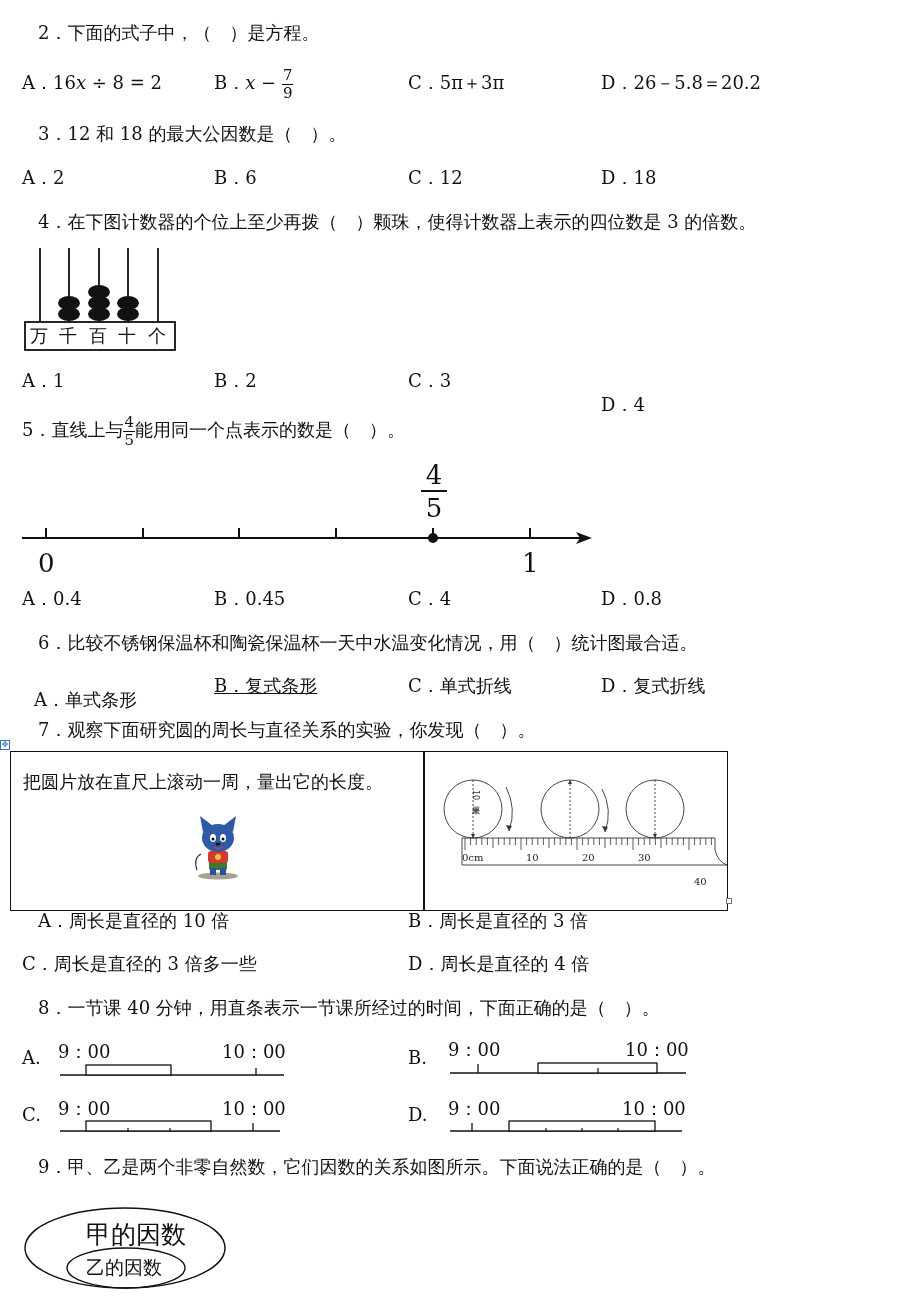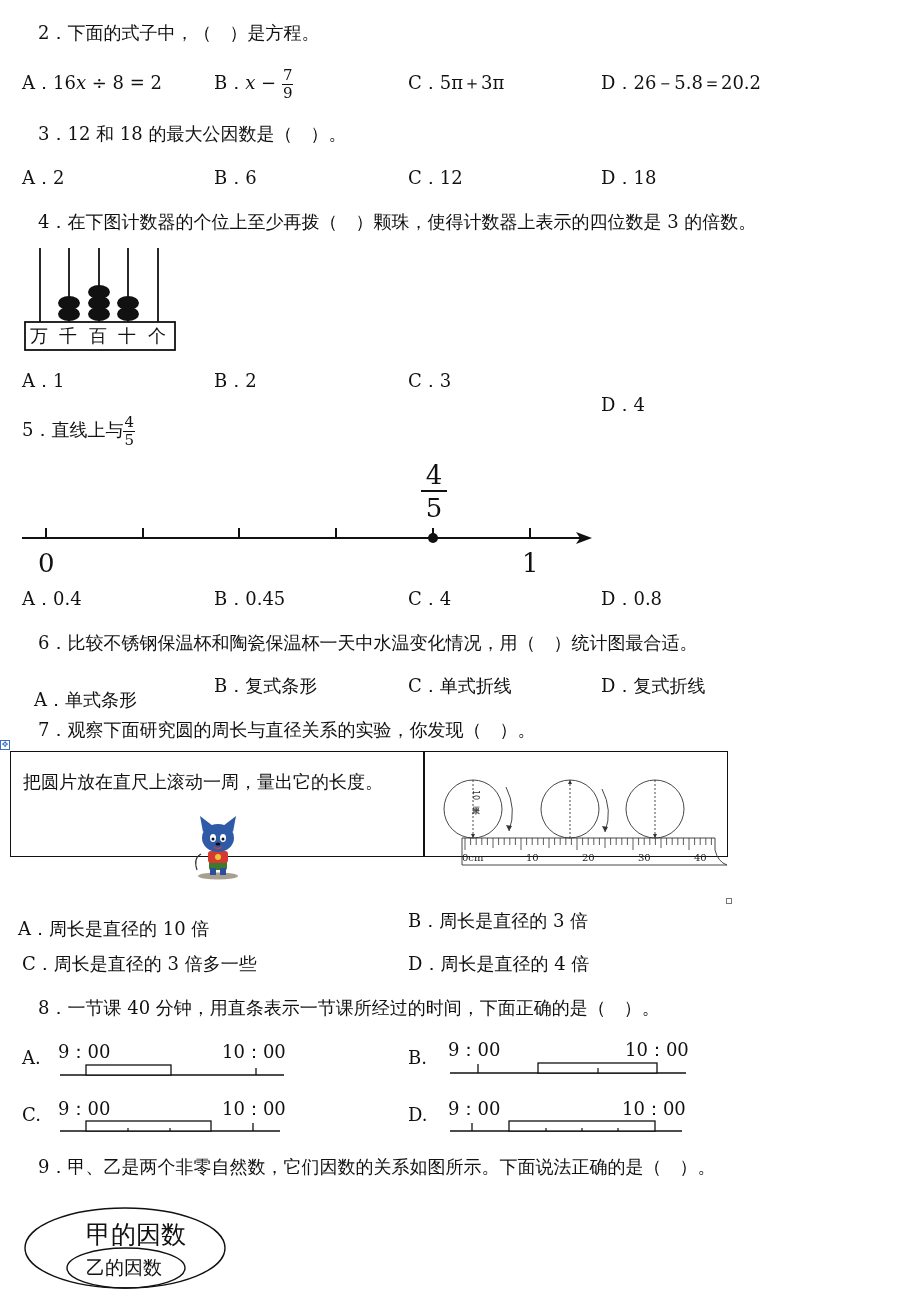--- a/index.html
+++ b/index.html
@@ -6,21 +6,21 @@
   html, body { width: 900px; height: 1311px; background: #ffffff; overflow: hidden; }
   body { position: relative; font-family: "DejaVu Serif", "Liberation Serif", serif; color: #111; font-size: 18px; }
   .abs { position: absolute; }
   .line { position: absolute; left: 22px; white-space: nowrap; font-size: 18px; line-height: 24px; margin-left: 16px; }
   .opt { position: absolute; white-space: nowrap; font-size: 18px; line-height: 24px; }
   .frac { display: inline-block; vertical-align: middle; text-align: center; line-height: 1; font-size: 15px; }
   .frac .num { display: block; border-bottom: 1px solid #111; padding: 0 1px 1px; }
   .frac .den { display: block; padding-top: 1px; }
   .ital { font-style: italic; }
   svg { position: absolute; overflow: visible; }
-  .table7 { position: absolute; left: 10px; top: 751px; width: 718px; height: 106px; border: 1.5px solid #111; }
+  .table7 { position: absolute; left: 10px; top: 751px; width: 718px; height: 160px; border: 1.5px solid #111; }
   .table7 .divider { position: absolute; left: 412px; top: 0; width: 1.5px; height: 100%; background: #111; }
   .table-handle { position: absolute; left: 0; top: 740px; width: 10px; height: 10px; border: 1px solid #3a6fc4; font-size: 8px; line-height: 8px; color: #3a6fc4; text-align: center; font-family: "DejaVu Sans", sans-serif; }
   .resize-handle { position: absolute; left: 726px; top: 898px; width: 6px; height: 6px; border: 1px solid #777; background: #fff; }
 </style>
 </head>
 <body>
 
 <div class="line" style="top:21px;">2．下面的式子中，（　）是方程。</div>
 <div class="opt" style="left:22px;top:71px;">
   <span>A．</span><span>16</span><span class="ital">x</span><span> ÷ 8 = 2</span>
@@ -63,21 +63,21 @@
   <span class="abs" style="left:64px;">百</span>
   <span class="abs" style="left:93px;">十</span>
   <span class="abs" style="left:123px;">个</span>
 </div>
 <div class="opt" style="left:22px;top:369px;">A．1</div>
 <div class="opt" style="left:214px;top:369px;">B．2</div>
 <div class="opt" style="left:408px;top:369px;">C．3</div>
 <div class="opt" style="left:601px;top:369px;margin-top:24px;">D．4</div>
 
 <div class="opt" style="left:22px;top:410px;line-height:40px;">
-  <span>5．直线上与</span><span class="frac"><span class="num">4</span><span class="den">5</span></span>
+  <span>5．直线上与</span><span class="frac"><span class="num">4</span><span class="den">5</span></span><span>能用同一个点表示的数是（　）。</span>
 </div>
 <svg style="left:20px;top:520px;" width="575" height="30" viewBox="0 0 575 30">
   <line x1="2" y1="18" x2="560" y2="18" stroke="#111" stroke-width="2"></line>
   <polygon points="572,18 556,12 560,18 556,24" fill="#111"></polygon>
   <g stroke="#111" stroke-width="2">
     <line x1="26" y1="8" x2="26" y2="18"></line>
     <line x1="123" y1="8" x2="123" y2="18"></line>
     <line x1="219" y1="8" x2="219" y2="18"></line>
     <line x1="316" y1="8" x2="316" y2="18"></line>
     <line x1="413" y1="8" x2="413" y2="18"></line>
@@ -91,21 +91,21 @@
 </div>
 <div class="abs" style="left:38px;top:548px;font-size:26px;">0</div>
 <div class="abs" style="left:522px;top:548px;font-size:26px;">1</div>
 <div class="opt" style="left:22px;top:587px;">A．0.4</div>
 <div class="opt" style="left:214px;top:587px;">B．0.45</div>
 <div class="opt" style="left:408px;top:587px;">C．4</div>
 <div class="opt" style="left:601px;top:587px;">D．0.8</div>
 
 <div class="line" style="top:631px;">6．比较不锈钢保温杯和陶瓷保温杯一天中水温变化情况，用（　）统计图最合适。</div>
 <div class="opt" style="left:22px;top:688px;margin-left:12px;">A．单式条形</div>
-<div class="opt" style="left:214px;top:674px;">B．复式条形</div>
+<div class="opt" style="left:214px;top:674px;text-decoration:underline;">B．复式条形</div>
 <div class="opt" style="left:408px;top:674px;">C．单式折线</div>
 <div class="opt" style="left:601px;top:674px;">D．复式折线</div>
 
 <div class="line" style="top:718px;">7．观察下面研究圆的周长与直径关系的实验，你发现（　）。</div>
 <div class="table-handle">✥</div>
 <div class="table7">
   <div class="divider"></div>
   <div class="abs" style="left:12px;top:18px;white-space:nowrap;font-size:18px;">把圆片放在直尺上滚动一周，量出它的长度。</div>
   <svg style="left:180px;top:62px;" width="54" height="66" viewBox="0 0 54 66">
     <ellipse cx="27" cy="62" rx="20" ry="3.5" fill="#a89f8e"></ellipse>
@@ -191,25 +191,25 @@
         <line x1="272.8" y1="64" x2="272.8" y2="71"></line>
         <line x1="278.4" y1="64" x2="278.4" y2="71"></line>
     </g>
   </svg>
   <div class="abs" style="left:458px;top:38px;font-size:8px;writing-mode:vertical-rl;font-family:'DejaVu Sans',sans-serif;color:#333;">10厘米</div>
   <div class="abs" style="left:451px;top:100px;width:260px;height:12px;font-size:10px;color:#222;">
     <span class="abs" style="left:0px;">0cm</span>
     <span class="abs" style="left:64px;">10</span>
     <span class="abs" style="left:120px;">20</span>
     <span class="abs" style="left:176px;">30</span>
-    <span class="abs" style="left:232px;">40</span>
+    <span class="abs" style="left:232px;margin-top:24px;">40</span>
   </div>
 </div>
 <div class="resize-handle"></div>
-<div class="opt" style="left:18px;top:909px;margin-top:8px;">A．周长是直径的 10 倍</div>
+<div class="opt" style="left:38px;top:909px;">A．周长是直径的 10 倍</div>
 <div class="opt" style="left:408px;top:909px;">B．周长是直径的 3 倍</div>
 <div class="opt" style="left:22px;top:952px;">C．周长是直径的 3 倍多一些</div>
 <div class="opt" style="left:408px;top:952px;">D．周长是直径的 4 倍</div>
 
 <div class="line" style="top:996px;">8．一节课 40 分钟，用直条表示一节课所经过的时间，下面正确的是（　）。</div>
 
 <div class="opt" style="left:22px;top:1046px;">A.</div>
 <div class="opt" style="left:58px;top:1040px;">9：00</div>
 <div class="opt" style="left:222px;top:1040px;">10：00</div>
 <svg style="left:58px;top:1062px;" width="230" height="16" viewBox="0 0 230 16">

